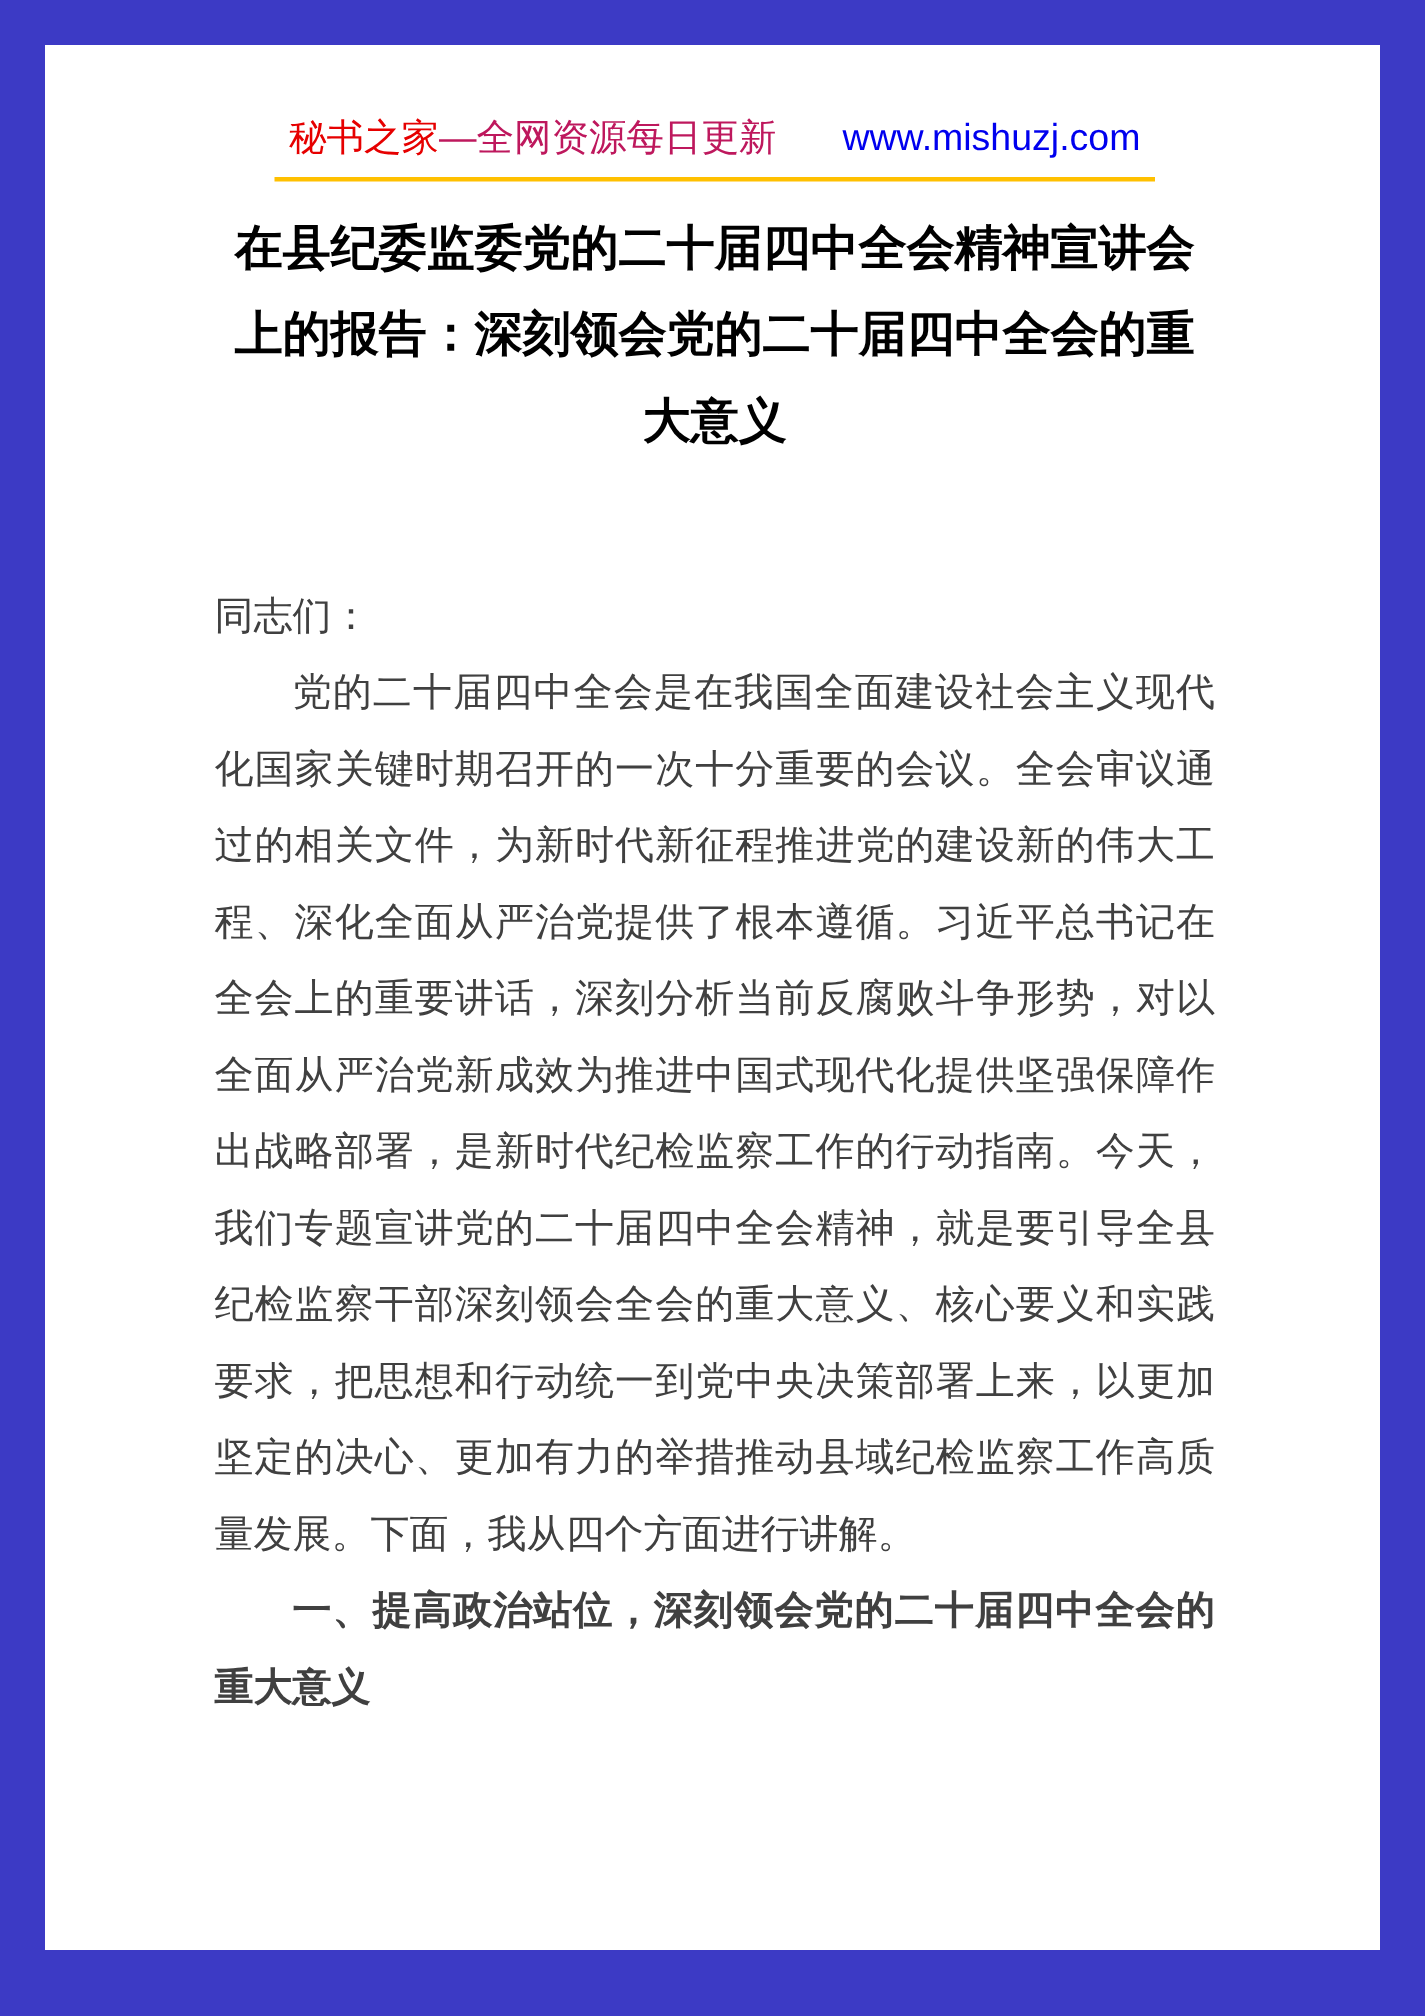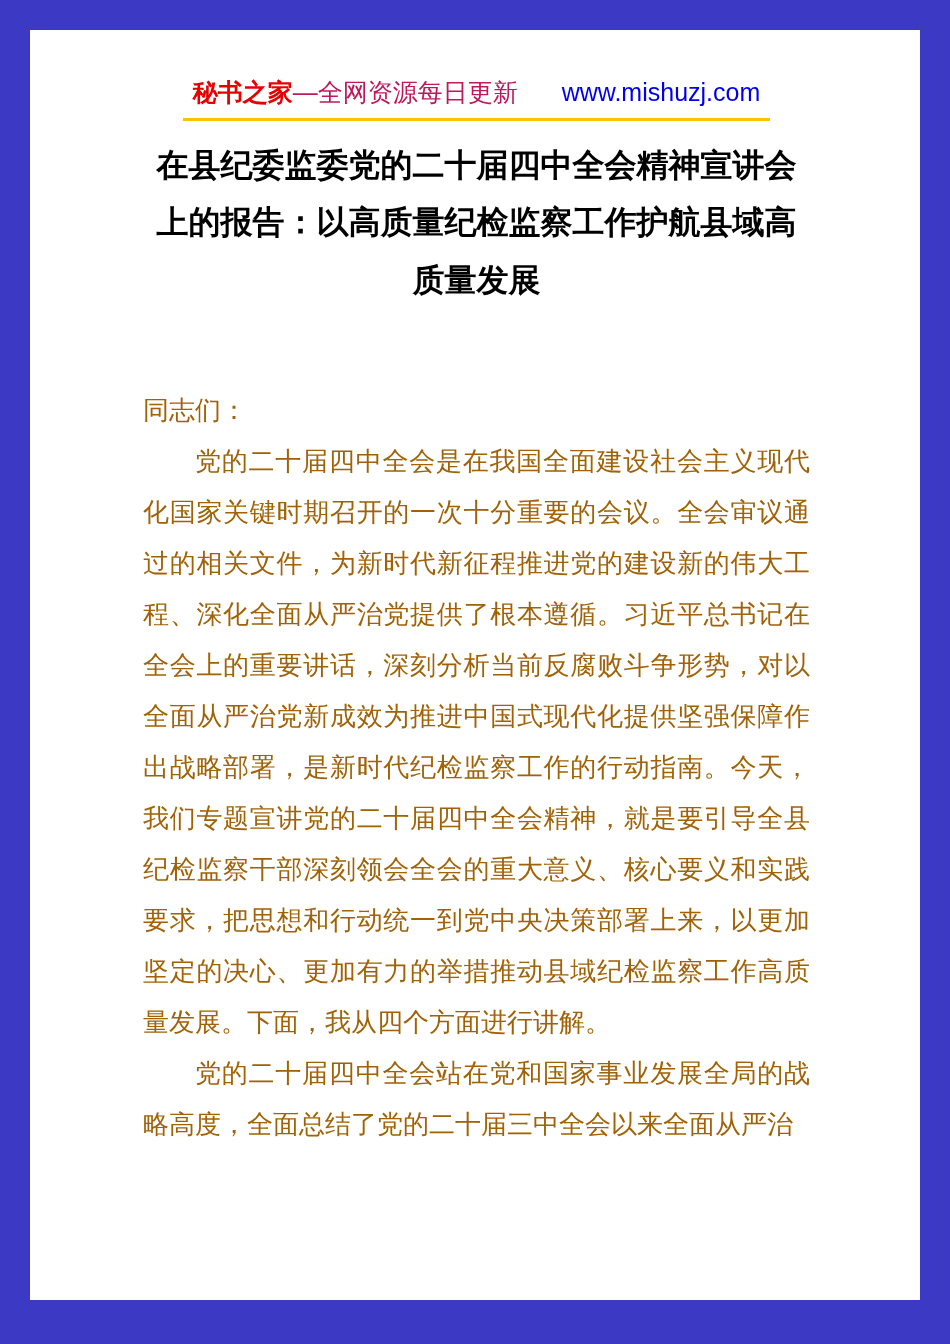--- a/index.html
+++ b/index.html
@@ -30,21 +30,21 @@
   .site-header-inner {
     display: inline-block;
     font-size: 25px;
     line-height: 1.3;
     padding: 0 10px 8px 10px;
     border-bottom: 3px solid #ffc000;
     white-space: nowrap;
   }
   .brand {
     color: #e60000;
-    font-weight: bold;
+    font-weight: normal;
     font-family: "Liberation Serif", "DejaVu Serif", serif;
   }
   .tagline {
     color: #be185d;
   }
   .site-url {
     color: #0000ee;
     text-decoration: none;
     margin-left: 37px;
   }
@@ -53,21 +53,21 @@
     font-size: 32px;
     font-weight: bold;
     color: #000000;
     text-align: center;
     line-height: 1.8;
     padding: 0 4px;
   }
   .doc-body {
     margin-top: 76px;
     font-size: 26px;
-    color: #a16207;
+    color: #404040;
     line-height: 51px;
     text-align: justify;
   }
   .salutation {
     text-indent: 0;
   }
   .para {
     text-indent: 2em;
   }
   .section-heading {
@@ -79,21 +79,21 @@
 <body>
 
 <div class="page">
 
   <div class="site-header">
     <div class="site-header-inner">
       <span class="brand">秘书之家</span><span class="tagline">—全网资源每日更新 </span><span class="site-url">www.mishuzj.com</span>
     </div>
   </div>
 
-  <h1 class="doc-title">在县纪委监委党的二十届四中全会精神宣讲会上的报告：以高质量纪检监察工作护航县域高质量发展</h1>
+  <h1 class="doc-title">在县纪委监委党的二十届四中全会精神宣讲会上的报告：深刻领会党的二十届四中全会的重大意义</h1>
 
   <div class="doc-body">
     <p class="salutation">同志们：</p>
     <p class="para">党的二十届四中全会是在我国全面建设社会主义现代化国家关键时期召开的一次十分重要的会议。全会审议通过的相关文件，为新时代新征程推进党的建设新的伟大工程、深化全面从严治党提供了根本遵循。习近平总书记在全会上的重要讲话，深刻分析当前反腐败斗争形势，对以全面从严治党新成效为推进中国式现代化提供坚强保障作出战略部署，是新时代纪检监察工作的行动指南。今天，我们专题宣讲党的二十届四中全会精神，就是要引导全县纪检监察干部深刻领会全会的重大意义、核心要义和实践要求，把思想和行动统一到党中央决策部署上来，以更加坚定的决心、更加有力的举措推动县域纪检监察工作高质量发展。下面，我从四个方面进行讲解。</p>
-    <p class="para">党的二十届四中全会站在党和国家事业发展全局的战略高度，全面总结了党的二十届三中全会以来全面从严治</p>
+    <p class="section-heading">一、提高政治站位，深刻领会党的二十届四中全会的重大意义</p>
   </div>
 
 </div>
 
 </body></html>

